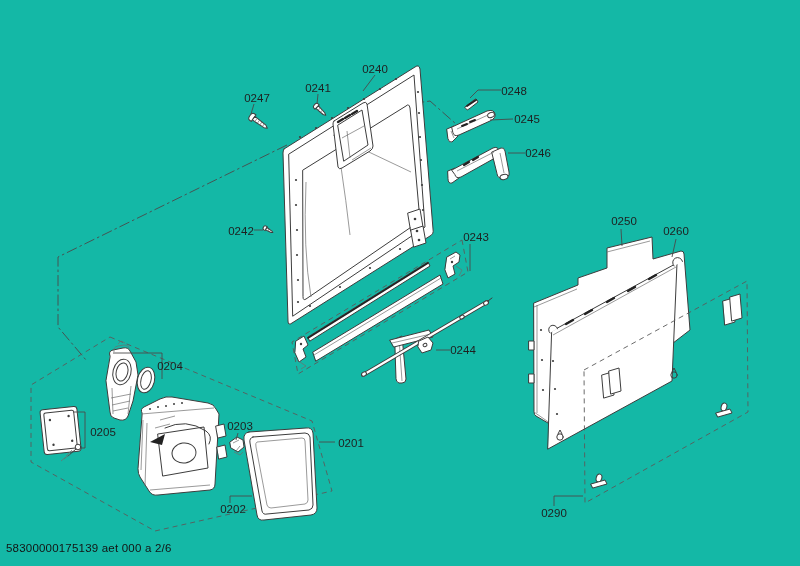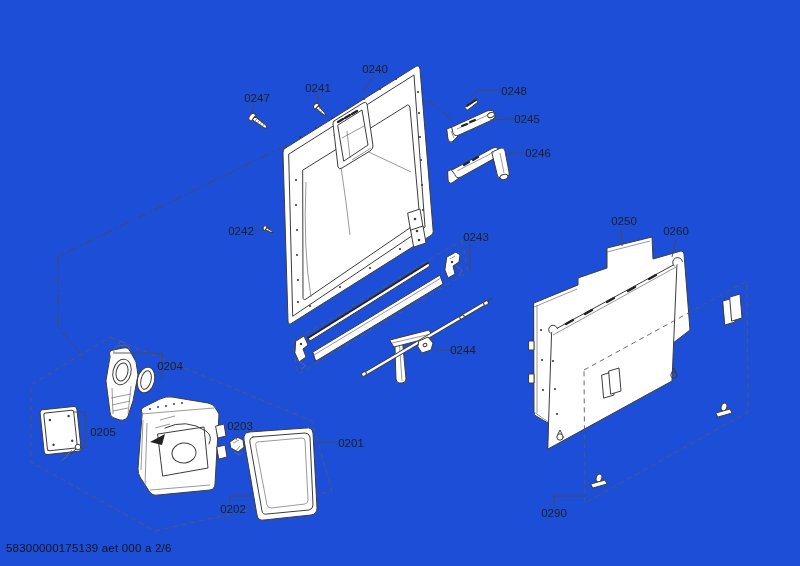--- a/index.html
+++ b/index.html
@@ -1,17 +1,17 @@
 <!DOCTYPE html>
 <html><head>
 <meta charset="utf-8">
 <style>
   html,body{margin:0;padding:0;background:#fff;}
   .page{
-    width:800px;height:566px;position:relative;background:#1d4ed8;
+    width:800px;height:566px;position:relative;background:#14b8a6;
     font-family:"Liberation Sans", sans-serif;overflow:hidden;
   }
   svg{display:block;}
   .lbl{font-family:"Liberation Sans",sans-serif;font-size:11.5px;fill:#1f1f1f;}
   .footer-txt{font-family:"Liberation Sans",sans-serif;font-size:11.5px;fill:#141414;letter-spacing:.2px;}
   .ln{stroke:#3d3d3d;stroke-width:1;fill:none;stroke-linejoin:round;stroke-linecap:round;}
   .lnw{stroke:#3d3d3d;stroke-width:1;fill:#ffffff;stroke-linejoin:round;stroke-linecap:round;}
   .thin{stroke:#6e6e6e;stroke-width:.7;fill:none;}
   .leader{stroke:#4a4a4a;stroke-width:.9;fill:none;}
   .dash{stroke:#5a5a5a;stroke-width:.9;fill:none;stroke-dasharray:5 4;}

